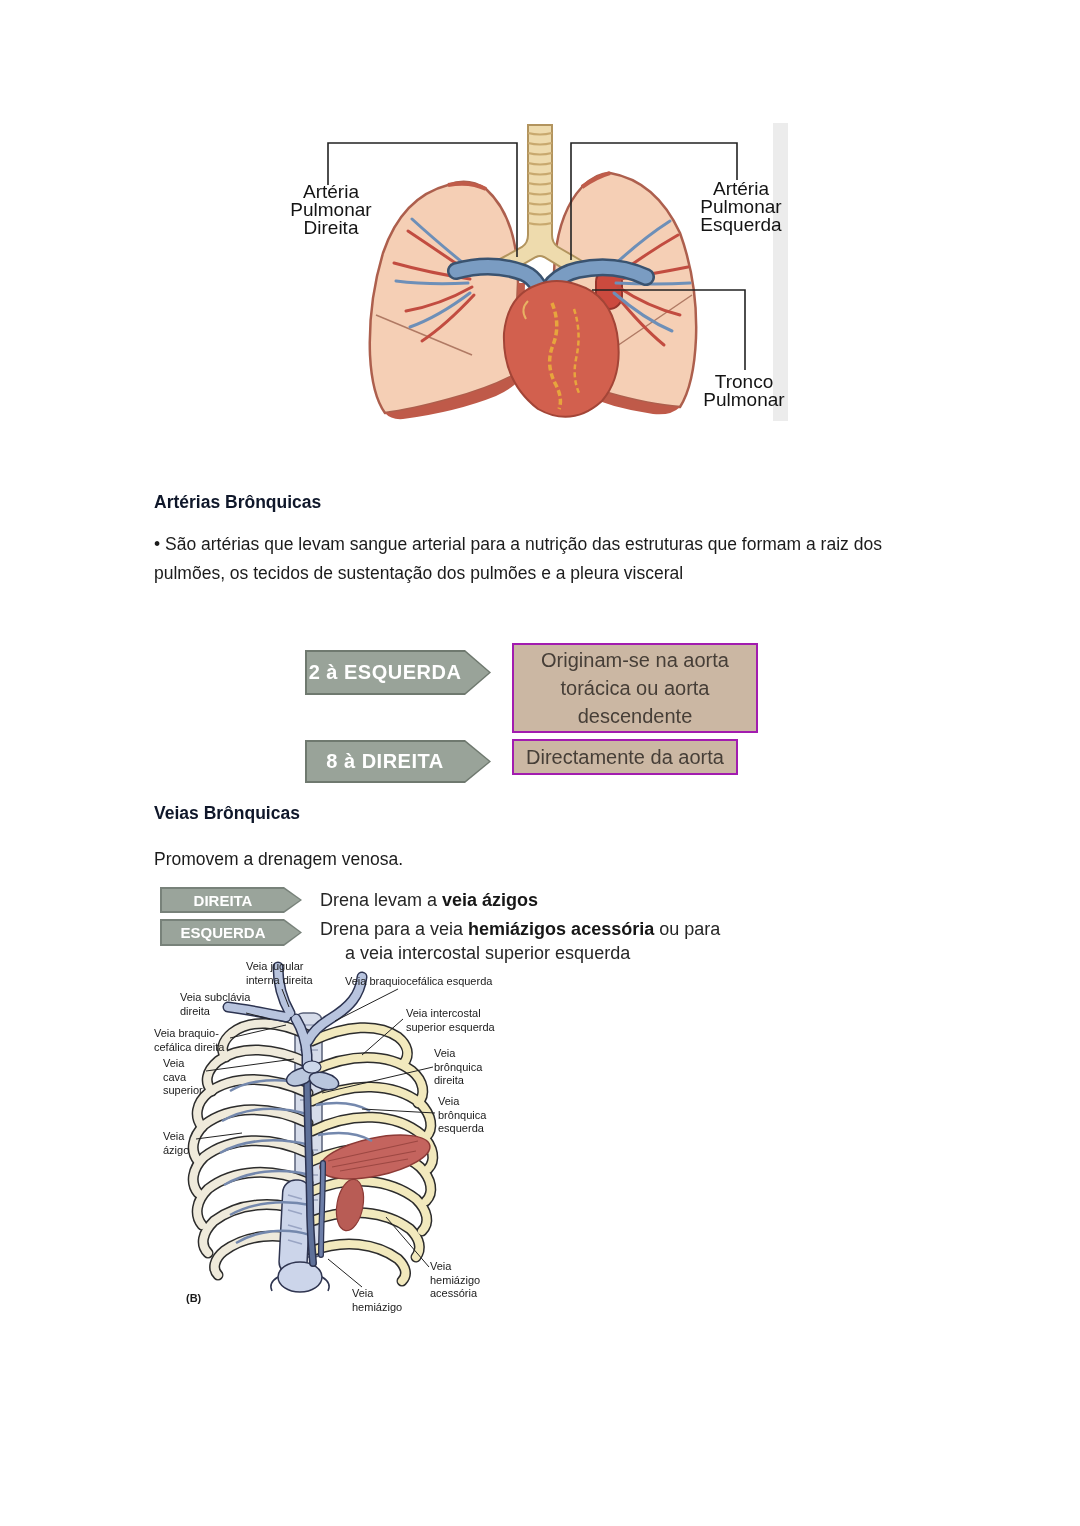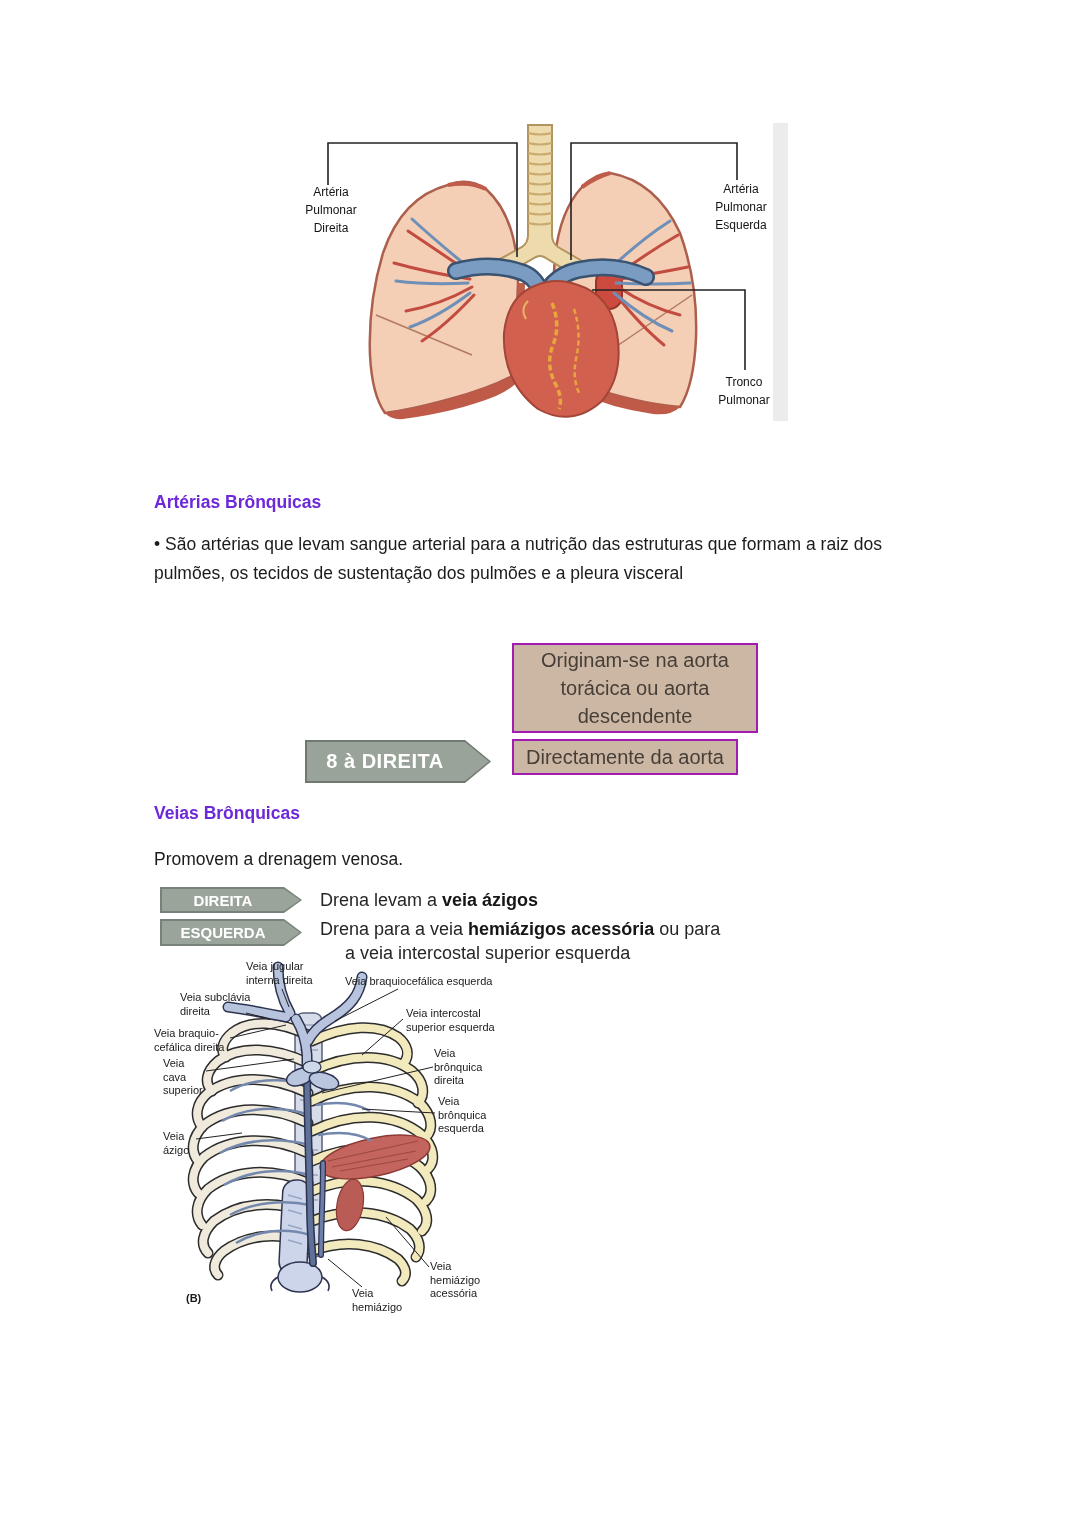--- a/index.html
+++ b/index.html
@@ -1,24 +1,24 @@
 <!DOCTYPE html>
 <html><head>
 <meta charset="utf-8">
 <style>
   html,body{margin:0;padding:0;background:#fff;}
   .page{position:relative;width:1080px;height:1526px;background:#ffffff;overflow:hidden;
         font-family:"Liberation Sans","DejaVu Sans",sans-serif;color:#1b1b1b;}
   .abs{position:absolute;}
-  h3.doc-heading{position:absolute;left:154px;margin:0;font-size:17.5px;font-weight:bold;color:#6d28d9;}
+  h3.doc-heading{position:absolute;left:154px;margin:0;font-size:17.5px;font-weight:bold;color:#0f172a;}
   p.doc-text{position:absolute;left:154px;margin:0;font-size:17.5px;line-height:29px;color:#1b1b1b;}
   
   .fig{position:absolute;}
   .fig-label{position:absolute;white-space:pre-line;text-align:center;color:#141414;}
-  .fig-top .fig-label{font-size:12px;line-height:18px;}
+  .fig-top .fig-label{font-size:19px;line-height:18px;}
   .fig-bottom .fig-label{font-size:11px;line-height:13.5px;text-align:left;color:#1a1a1a;}
   .fig-bottom .fig-label.ctr{text-align:left;}
   .fig-bottom .fig-label.bold{font-weight:bold;}
   
   .arrow{position:absolute;}
   .arrow .edge{position:absolute;inset:0;background:#6f796f;
     clip-path:polygon(0 0,calc(100% - 26px) 0,100% 50%,calc(100% - 26px) 100%,0 100%);}
   .arrow .fill{position:absolute;inset:2px;background:#99a399;
     clip-path:polygon(0 0,calc(100% - 24px) 0,100% 50%,calc(100% - 24px) 100%,0 100%);
     display:flex;align-items:center;justify-content:center;color:#fff;font-weight:bold;}
@@ -125,20 +125,24 @@
 Pulmonar
 Esquerda</div>
     <div class="fig-label" style="left:410px;top:250px;width:88px;">Tronco
 Pulmonar</div>
   </figure>
 
   <h3 class="doc-heading" style="top:492px;">Artérias Brônquicas</h3>
   <p class="doc-text" style="top:530px;width:776px;">• São artérias que levam sangue arterial para a nutrição das estruturas que formam a raiz dos pulmões, os tecidos de sustentação dos pulmões e a pleura visceral</p>
 
   <div class="abs" style="left:300px;top:643px;width:470px;height:145px;">
+    <div class="arrow big" style="left:5px;top:7px;width:186px;height:45px;">
+      <div class="edge"></div>
+      <div class="fill">2 à ESQUERDA</div>
+    </div>
     <div class="tanbox" style="left:212px;top:0;width:246px;height:90px;padding:0 8px;">Originam-se na aorta torácica ou aorta descendente</div>
     <div class="arrow big" style="left:5px;top:97px;width:186px;height:43px;">
       <div class="edge"></div>
       <div class="fill">8 à DIREITA</div>
     </div>
     <div class="tanbox" style="left:212px;top:96px;width:226px;height:36px;">Directamente da aorta</div>
   </div>
 
   <h3 class="doc-heading" style="top:803px;">Veias Brônquicas</h3>
   <p class="doc-text" style="top:845px;">Promovem a drenagem venosa.</p>

